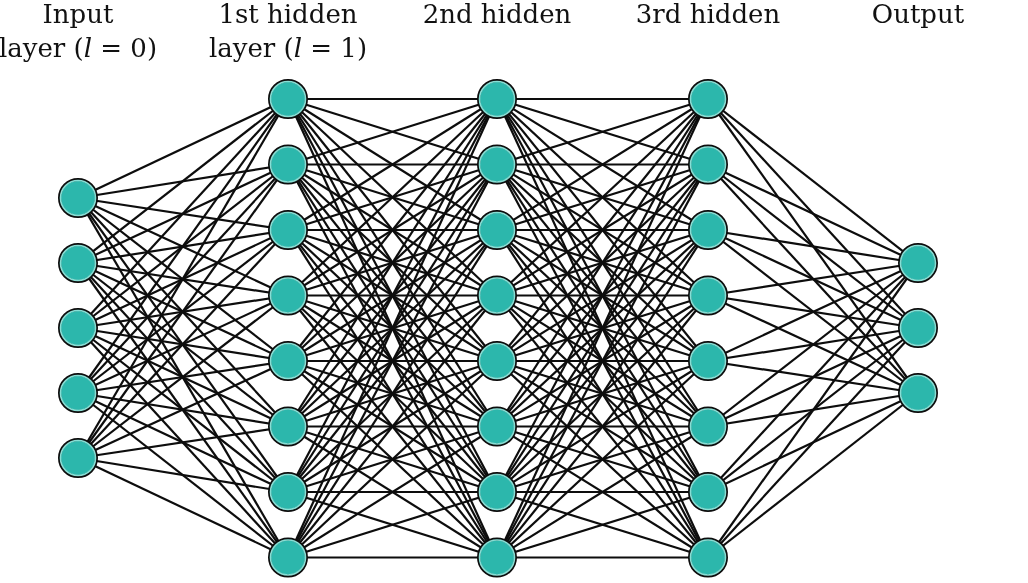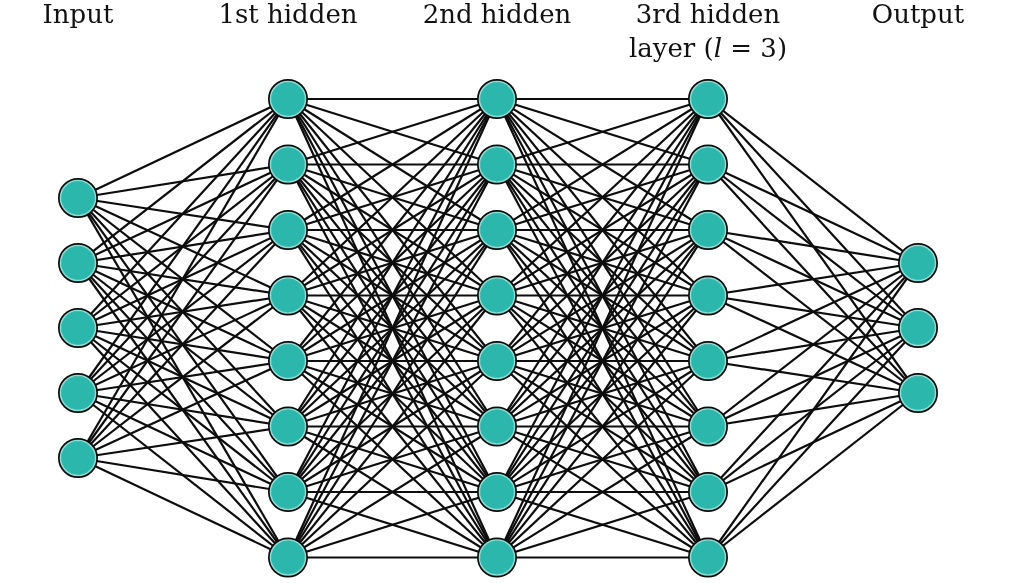--- a/index.html
+++ b/index.html
@@ -316,32 +316,33 @@
         <circle cx="918" cy="263" r="17.5" fill="none" stroke="#87ded4" stroke-width="1.6"></circle>
         <circle cx="918" cy="328" r="18.5" fill="#2cb7ac" stroke="#0d0d0d" stroke-width="3"></circle>
         <circle cx="918" cy="328" r="17.5" fill="none" stroke="#87ded4" stroke-width="1.6"></circle>
         <circle cx="918" cy="393" r="18.5" fill="#2cb7ac" stroke="#0d0d0d" stroke-width="3"></circle>
         <circle cx="918" cy="393" r="17.5" fill="none" stroke="#87ded4" stroke-width="1.6"></circle>
       </g>
     </svg>
 
   <div class="layer-label" style="left: 78px;">
     <div>Input</div>
+    <div><span>layer (</span><span class="mathvar">l</span><span> = 0)</span></div>
   </div>
 
   <div class="layer-label" style="left: 288px;">
     <div>1st hidden</div>
+    <div><span>layer (</span><span class="mathvar">l</span><span> = 1)</span></div>
   </div>
 
   <div class="layer-label" style="left: 497px;">
     <div>2nd hidden</div>
   </div>
 
   <div class="layer-label" style="left: 708px;">
     <div>3rd hidden</div>
-    <div><span>layer (</span><span class="mathvar">l</span><span> = 3)</span></div>
   </div>
 
   <div class="layer-label" style="left: 918px;">
     <div>Output</div>
   </div>
 
 </div>
 
 </body></html>

